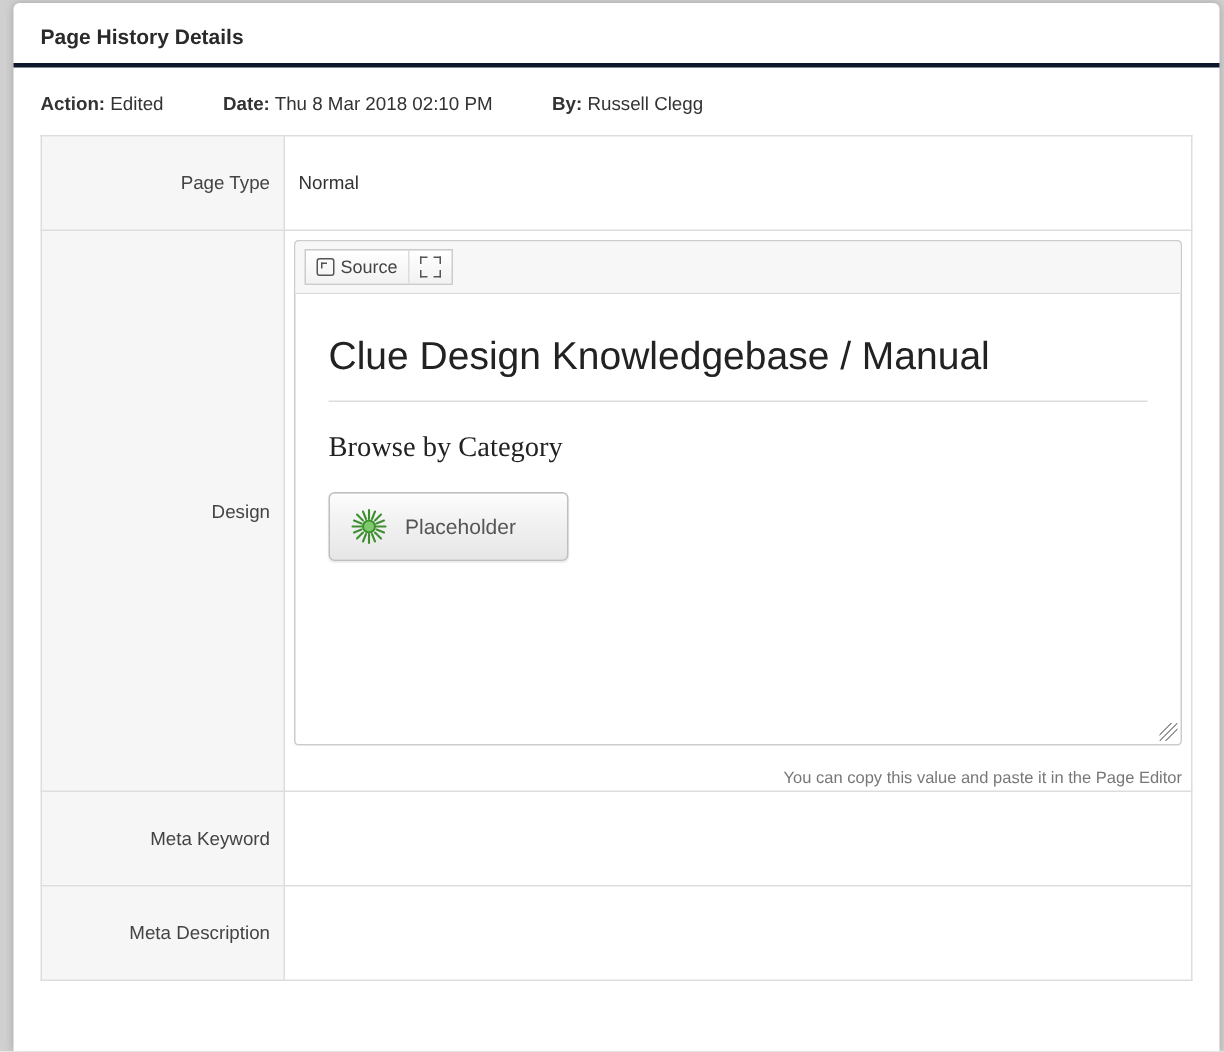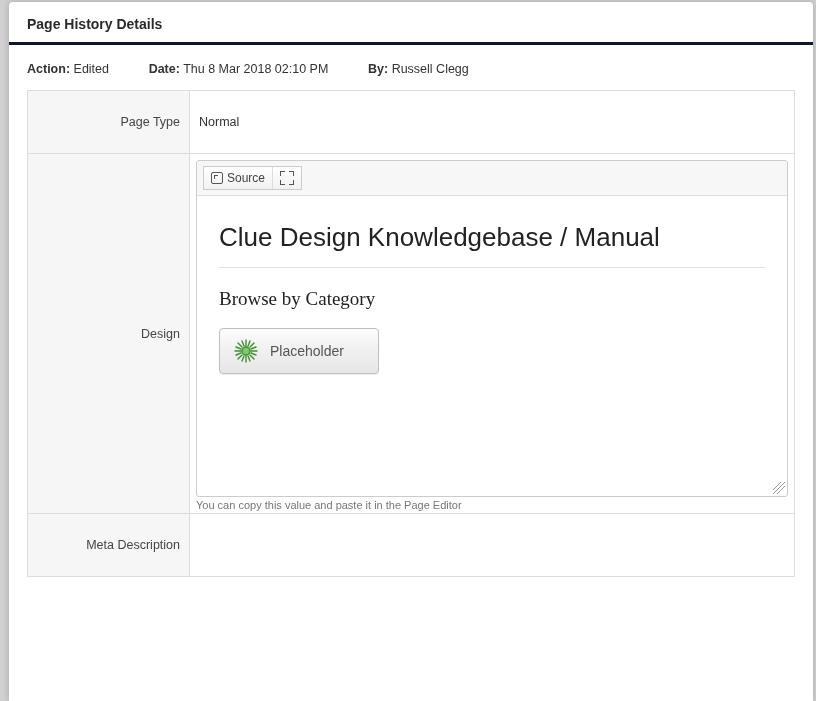--- a/index.html
+++ b/index.html
@@ -160,21 +160,22 @@
   .resize-grip {
     position: absolute;
     right: 2px; bottom: 2px;
     width: 12px; height: 12px;
     background:
       linear-gradient(135deg, transparent 0 5px, #999 5px 6px, transparent 6px 8px, #999 8px 9px, transparent 9px 11px, #999 11px 12px, transparent 12px);
   }
   .hint {
     font-size: 11px;
     color: #777;
-    margin-top: 2px;
+    margin-top: 16px;
+    text-align: right;
   }
 </style>
 </head>
 <body>
 
 <div class="dialog">
 
   <div class="dialog-header">
     <span class="dialog-title">Page History Details</span>
   </div>
@@ -255,19 +256,23 @@
             </div>
             <div style="height:110px"></div>
             <div class="resize-grip"></div>
           </div>
         </div>
         <div class="hint">You can copy this value and paste it in the Page Editor</div>
       </td>
     </tr>
 
     <tr>
+      <td class="label-cell">Meta Keyword</td>
+      <td class="value-cell"></td>
+    </tr>
+    <tr>
       <td class="label-cell">Meta Description</td>
       <td class="value-cell"></td>
     </tr>
   </tbody>
     </table>
 
 </div>
 
 </body></html>

